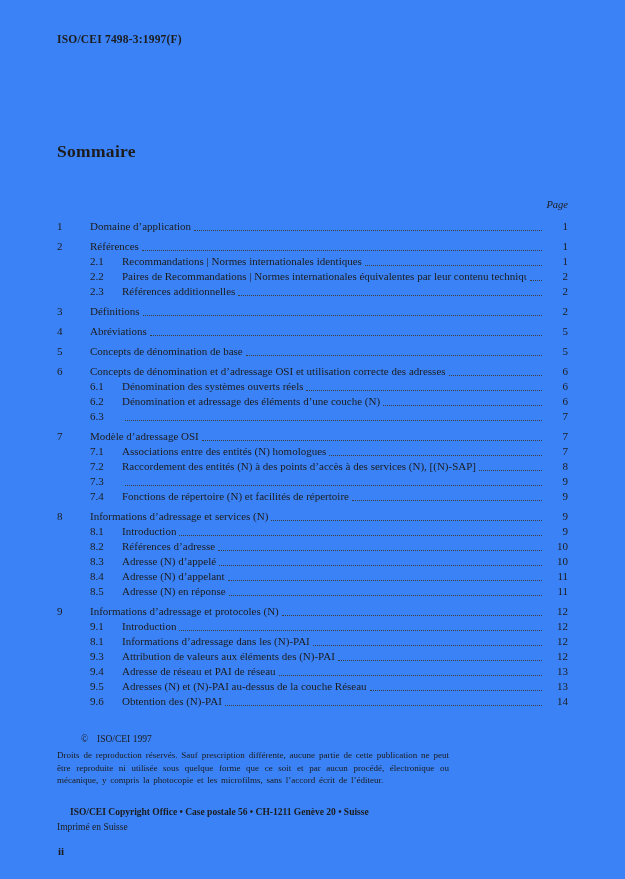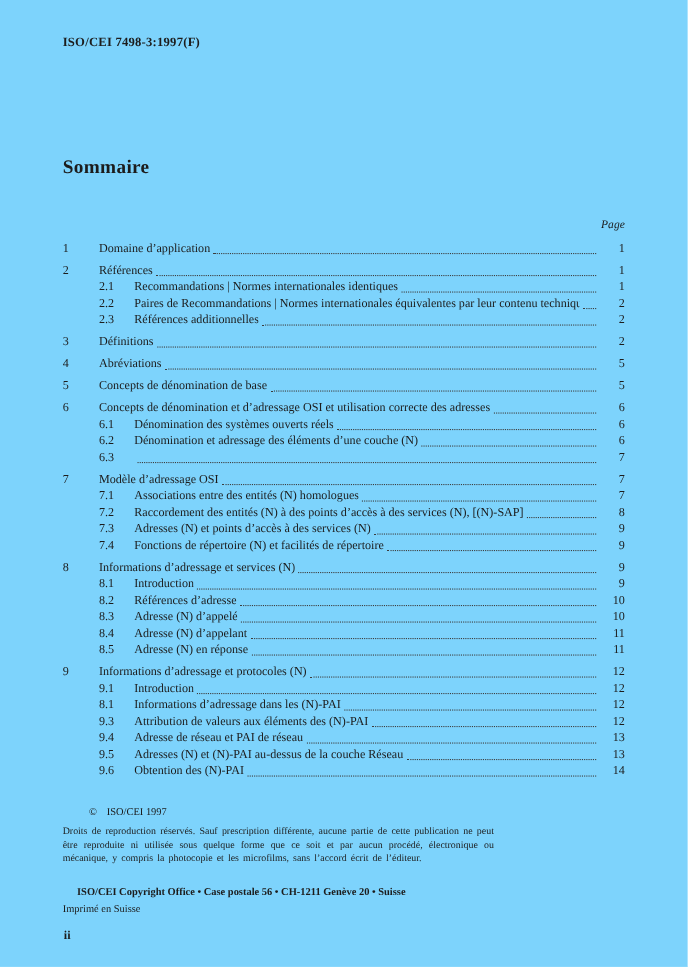--- a/index.html
+++ b/index.html
@@ -8,21 +8,21 @@
     background:#ffffff;
     font-family:"Liberation Serif", serif;
     color:#1c1c1c;
     -webkit-font-smoothing:antialiased;
   }
   .page {
     position:relative;
     width:625px; height:879px;
     padding:0 57px;
     box-sizing:border-box;
-    background:#7dd3fc;
+    background:#3b82f6;
     overflow:hidden;
   }
   .doc-header {
     padding-top:33px;
     font-weight:bold;
     font-size:11.5px;
     letter-spacing:0.2px;
   }
   .doc-title {
     margin-top:96px;
@@ -204,21 +204,20 @@
 
   <div class="toc-row level-2">
     <span class="toc-num">7.2</span>
     <span class="toc-title">Raccordement des entités (N) à des points d’accès à des services (N), [(N)-SAP]</span>
     <span class="toc-leader"></span>
     <span class="toc-page">8</span>
   </div>
 
   <div class="toc-row level-2">
     <span class="toc-num">7.3</span>
-    <span class="toc-title">Adresses (N) et points d’accès à des services (N)</span>
     <span class="toc-leader"></span>
     <span class="toc-page">9</span>
   </div>
 
   <div class="toc-row level-2">
     <span class="toc-num">7.4</span>
     <span class="toc-title">Fonctions de répertoire (N) et facilités de répertoire</span>
     <span class="toc-leader"></span>
     <span class="toc-page">9</span>
   </div>

